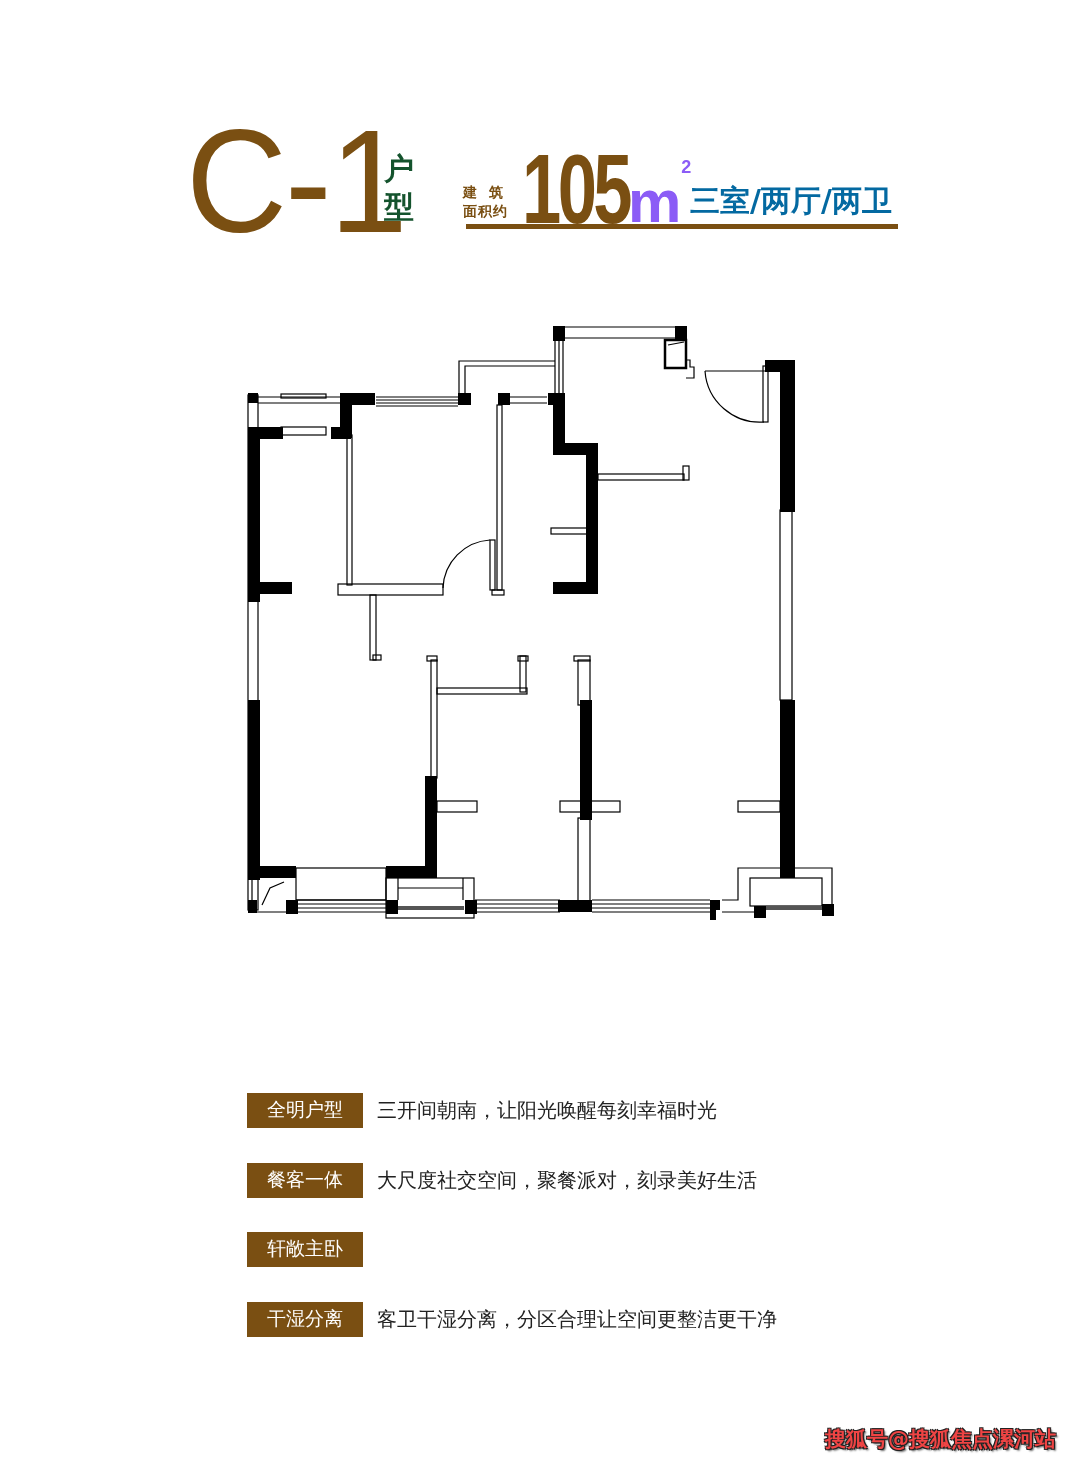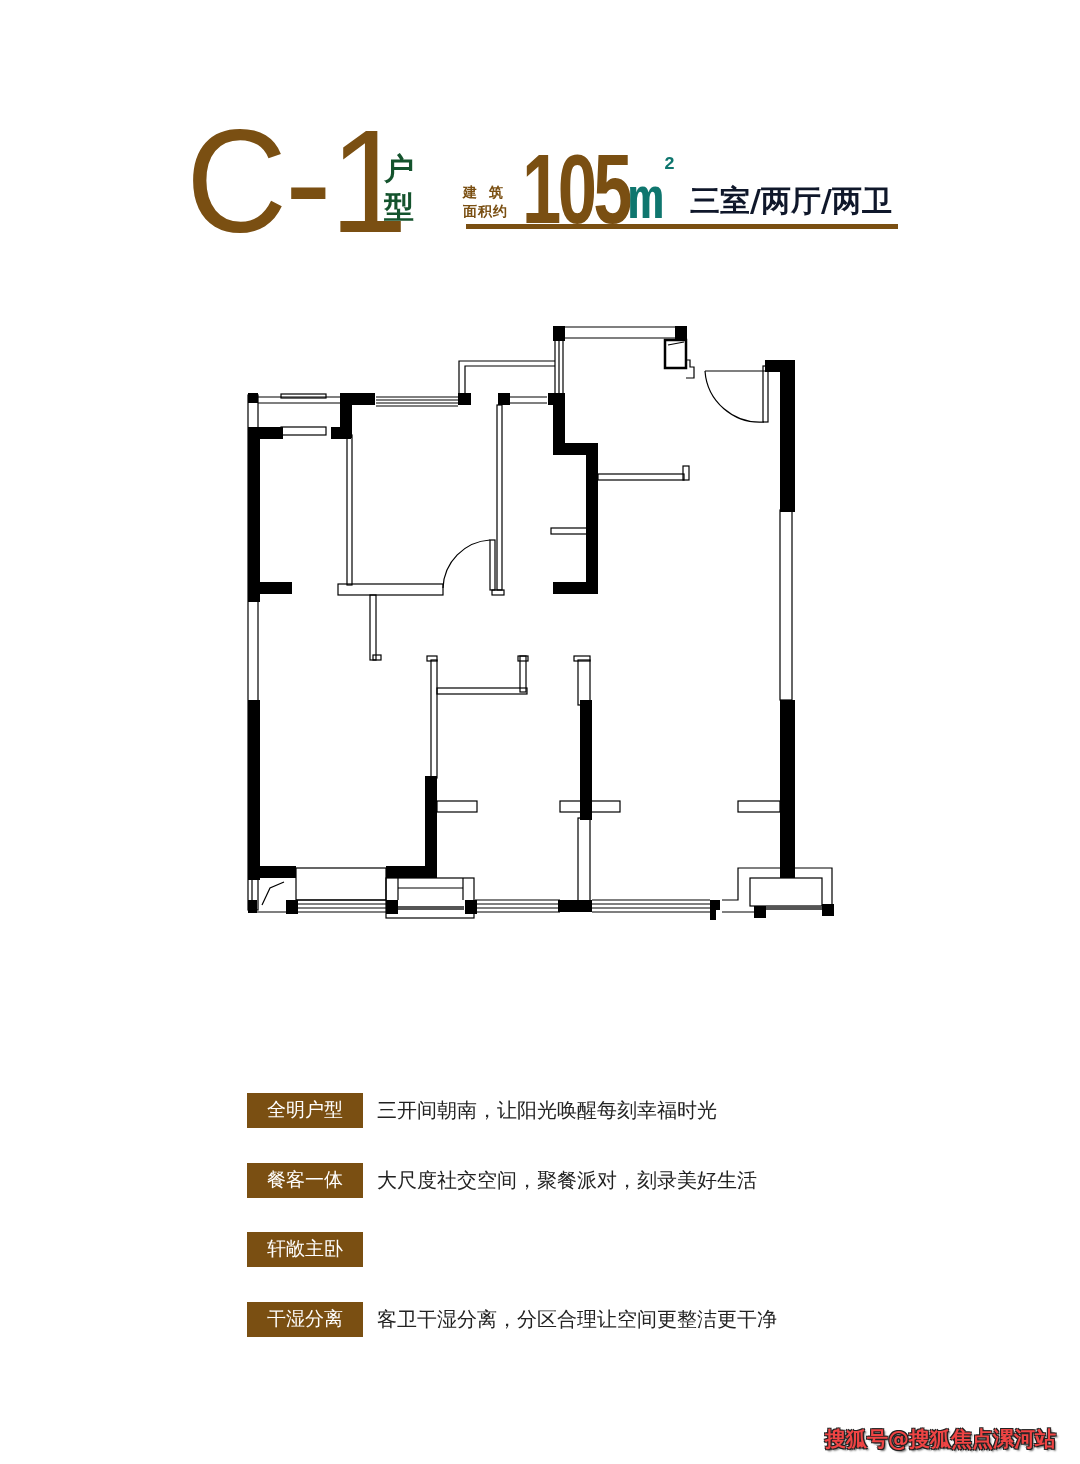--- a/index.html
+++ b/index.html
@@ -5,23 +5,23 @@
   * { margin: 0; padding: 0; box-sizing: border-box; }
   html, body { width: 1080px; height: 1464px; background: #ffffff; overflow: hidden; }
   body { position: relative; font-family: "DejaVu Sans", "Liberation Sans", sans-serif; color: #222; }
 
   .header { position: absolute; left: 0; top: 0; width: 996px; height: 260px; }
   .unit-code { position: absolute; left: 186px; top: 112px; font-family: "Liberation Sans", sans-serif; font-size: 140px; line-height: 1; color: #7a4f12; font-weight: 400; letter-spacing: -2px; transform: scaleY(1.05); }
   .unit-type-label { position: absolute; left: 384px; top: 150px; width: 36px; font-size: 30px; line-height: 38px; color: #14532d; font-weight: bold; }
   .area-label { position: absolute; left: 463px; top: 183px; width: 60px; font-size: 14px; line-height: 19px; color: #7a4f12; font-weight: bold; letter-spacing: 1px; }
   .area-label .line1 { letter-spacing: 12px; }
   .area-number { position: absolute; left: 522px; top: 140px; font-family: "Liberation Sans", sans-serif; font-size: 98px; line-height: 1; color: #7a4f12; font-weight: bold; letter-spacing: -5px; transform: scaleX(0.72); transform-origin: left top; }
-  .area-unit { position: absolute; left: 628px; top: 172px; font-family: Liberation Mono, monospace; font-size: 60px; line-height: 1; color: #0f766e; font-weight: bold; }
+  .area-unit { position: absolute; left: 628px; top: 172px; font-family: Liberation Sans, sans-serif; font-size: 60px; line-height: 1; color: #8b5cf6; font-weight: bold; }
   .area-unit sup { font-size: 18px; position: relative; top: -28px; font-weight: bold; }
-  .room-config { position: absolute; left: 690px; top: 186px; font-size: 30px; line-height: 1; color: #0f172a; font-weight: bold; white-space: nowrap; }
+  .room-config { position: absolute; left: 690px; top: 186px; font-size: 30px; line-height: 1; color: #0369a1; font-weight: bold; white-space: nowrap; }
   .title-underline { position: absolute; left: 466px; top: 224px; width: 432px; height: 5px; background: #7a4f12; }
 
   .floorplan { position: absolute; left: 240px; top: 320px; width: 600px; height: 610px; }
 
   .features { position: absolute; left: 247px; top: 1092px; width: 700px; }
   .feature-row { position: absolute; left: 0; height: 36px; display: flex; align-items: center; }
   .feature-badge { width: 116px; height: 35px; background: #7a4f12; color: #ffffff; font-size: 19px; font-weight: normal; display: flex; align-items: center; justify-content: center; letter-spacing: 0px; }
   .feature-text { margin-left: 14px; font-size: 20px; color: #222222; white-space: nowrap; }
 
   .watermark { position: absolute; right: 24px; top: 1425px; font-size: 21px; font-weight: bold; color: #ef4444; text-shadow: 1px 1px 0 #222, -1px -1px 0 #222, 1px -1px 0 #222, -1px 1px 0 #222, 2px 2px 2px rgba(0,0,0,0.6); letter-spacing: 0px; white-space: nowrap; }

